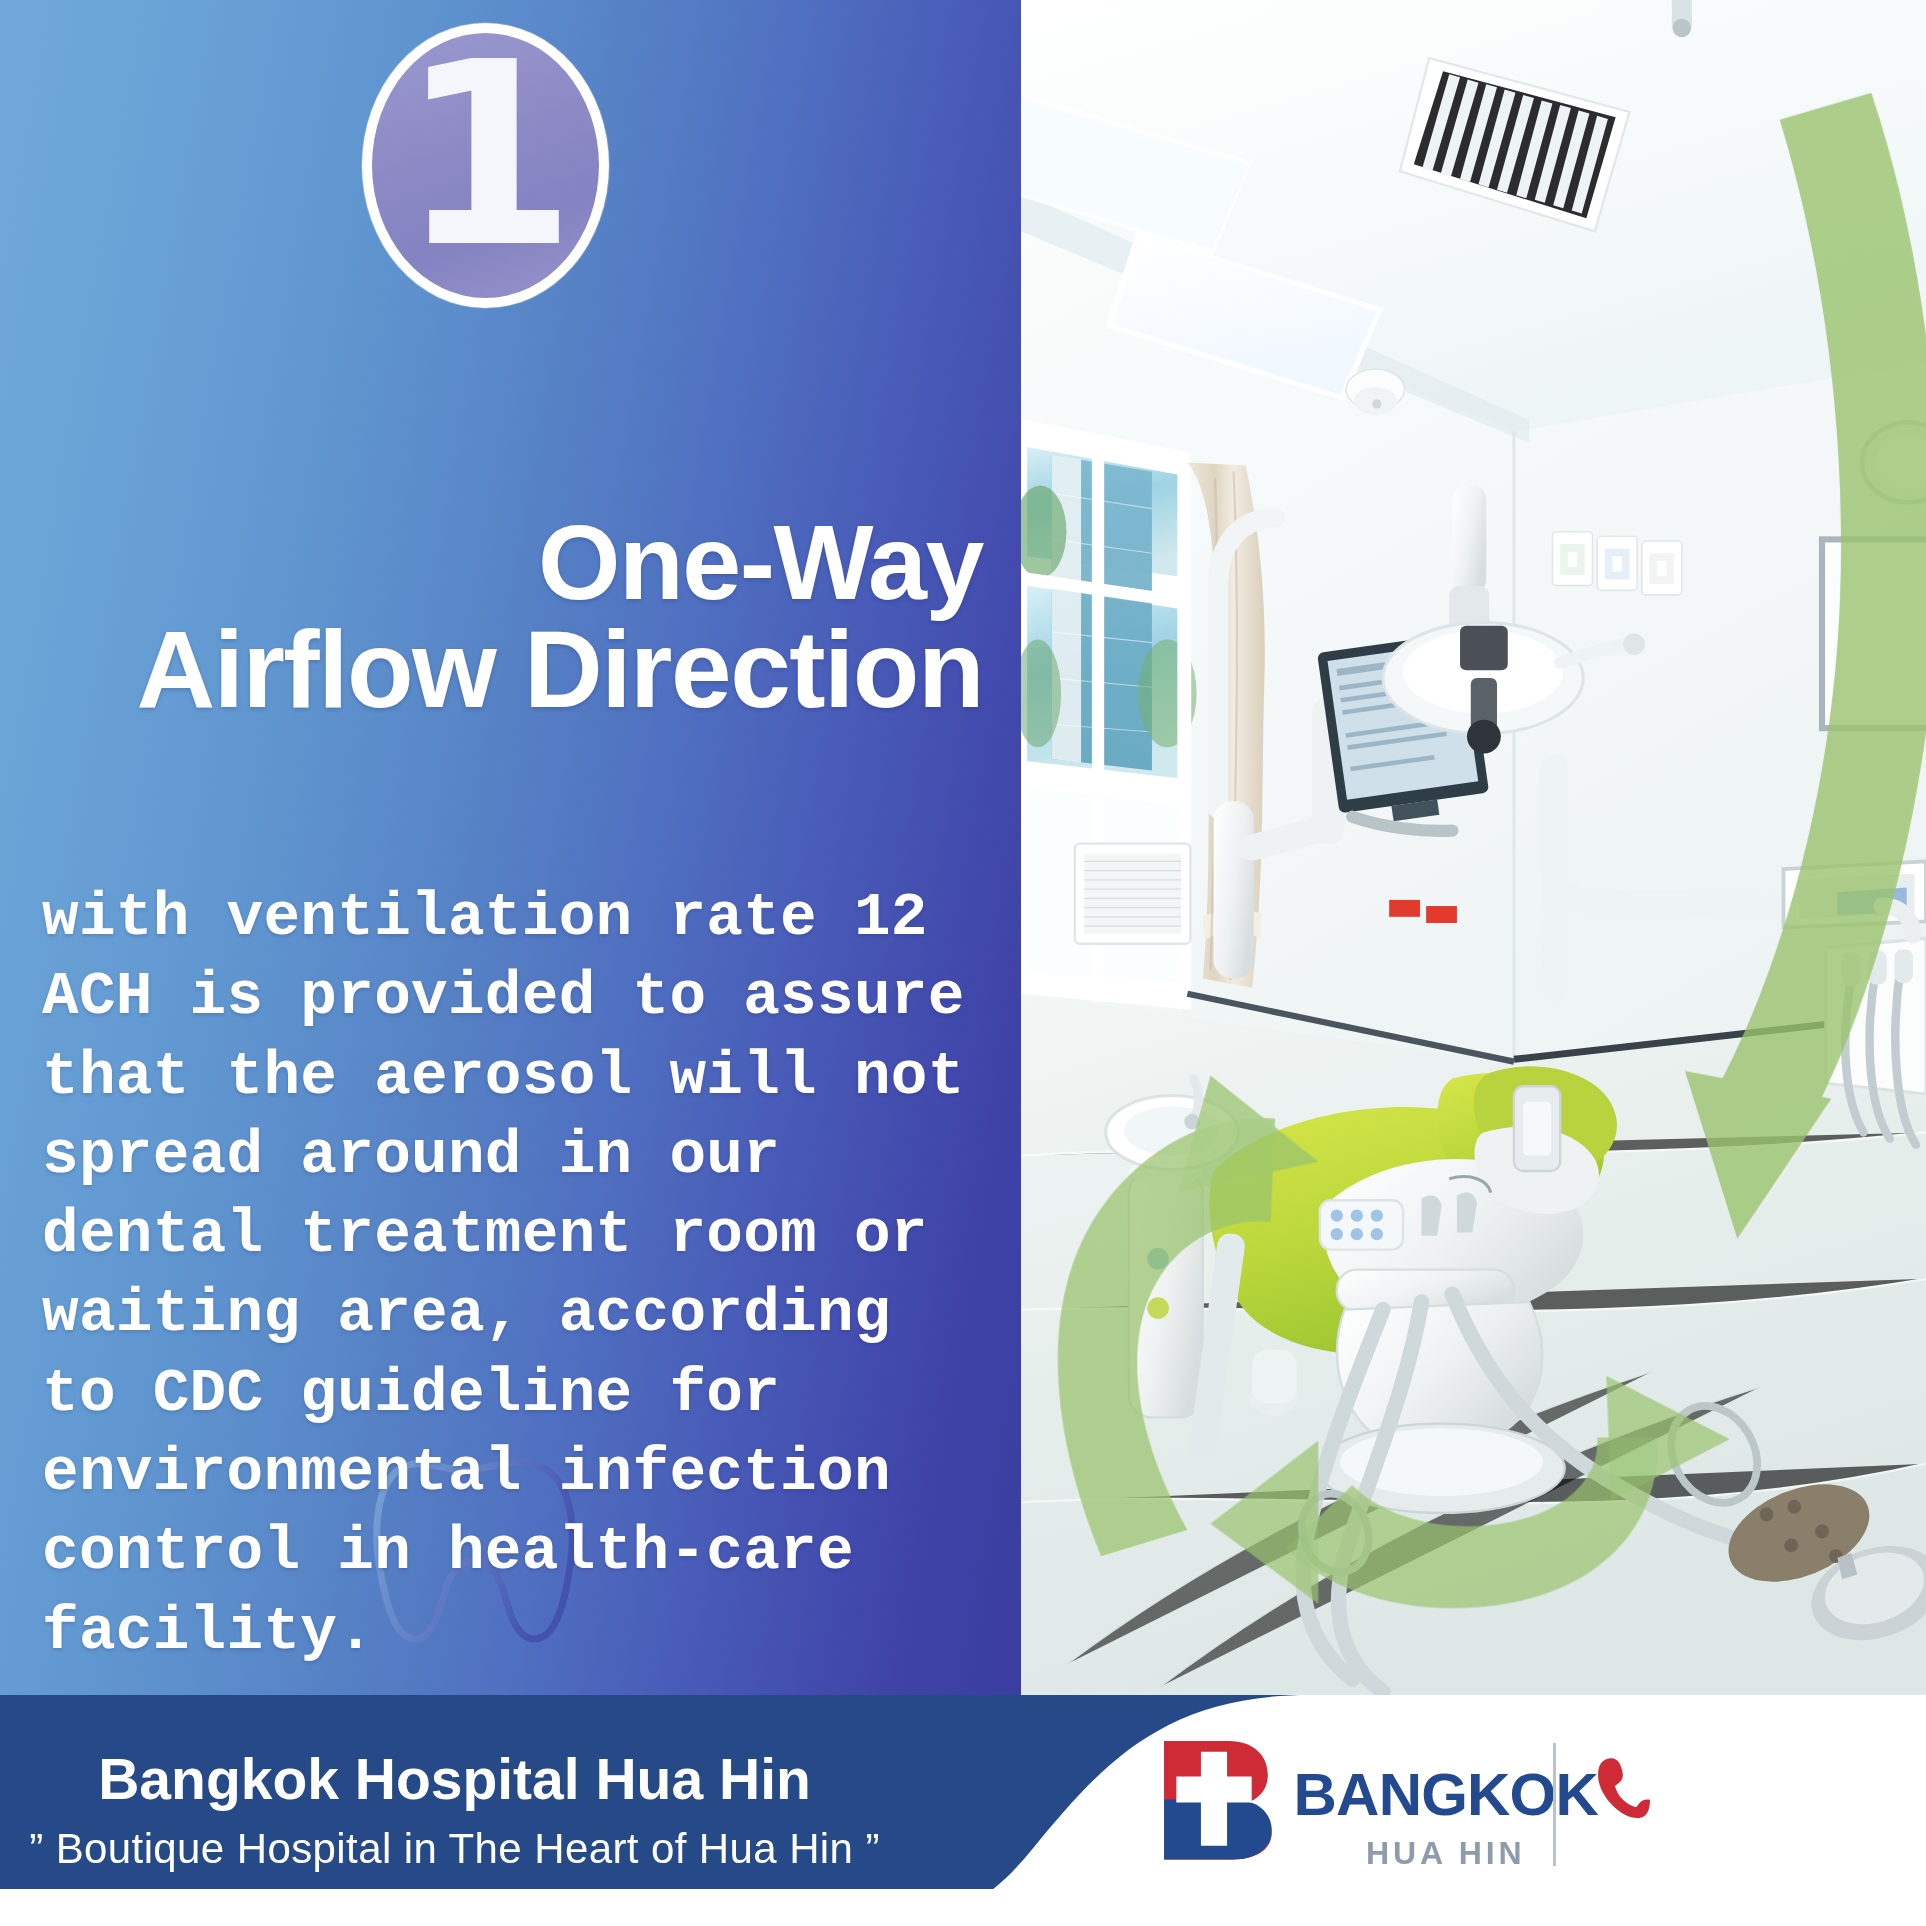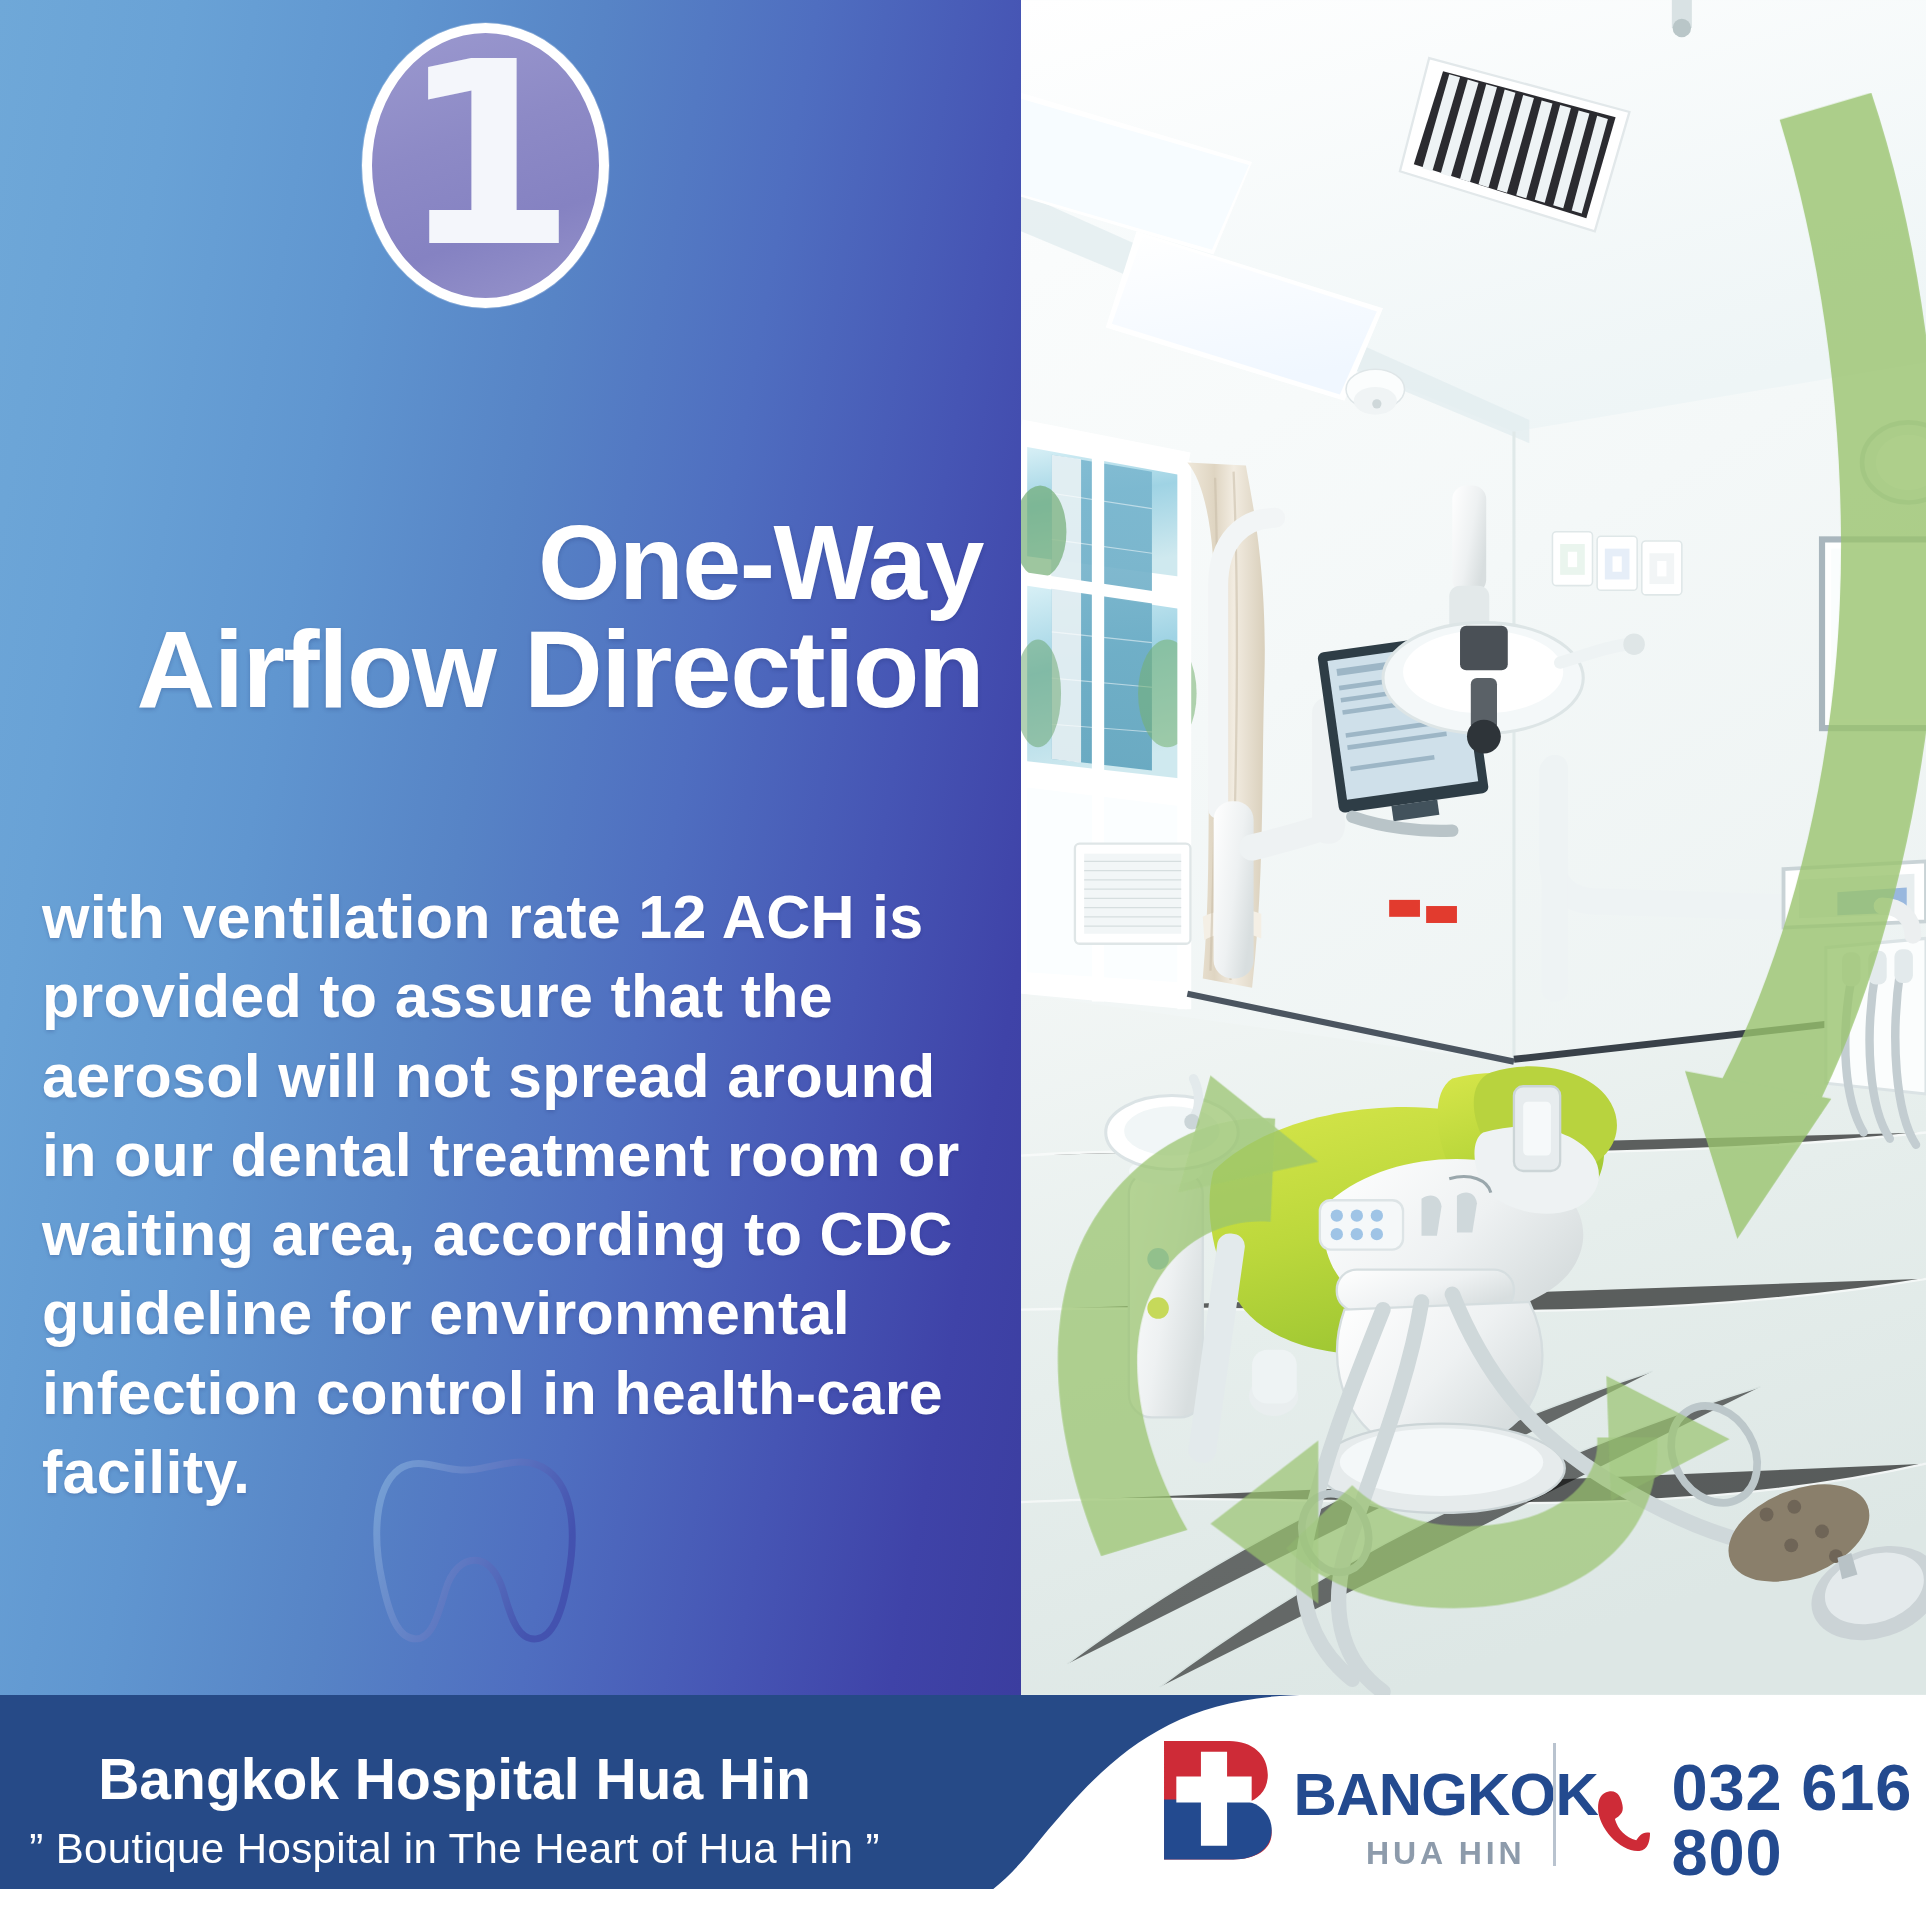--- a/index.html
+++ b/index.html
@@ -54,21 +54,21 @@
     font-weight:700;font-size:106px;line-height:1.0;
     letter-spacing:-1.5px;
     text-shadow:0 1.5px 4.6px rgba(20,30,90,.22);
   }
   .title .l2{display:block;font-size:109px;}
 
   
   .body-copy{
     position:absolute;left:42px;top:878px;width:932px;
     color:#ffffff;
-    font-family:Liberation Sans, sans-serif;
+    font-family:Liberation Mono, monospace;
     font-weight:700;font-size:61px;line-height:1.30;
     letter-spacing:0.3px;
     text-shadow:0 1.5px 3.9px rgba(20,30,90,.18);
   }
 
   
   .photo{
     position:absolute;left:1021px;top:0;width:905px;height:1695px;
     overflow:hidden;background:#eef4f7;
   }
@@ -580,18 +580,17 @@
       </div>
     </div>
 
     <div class="divider"></div>
 
     <div class="phone-wrap">
       <svg class="phone-icon" viewBox="0 0 72 84">
         <path d="M18,4 C30,2 34,12 36,22 C38,32 32,36 26,40 C30,54 40,64 54,68
                  C58,62 62,56 72,58 C72,68 70,80 58,82 C34,84 4,52 4,26 C4,14 8,6 18,4 Z" fill="#ce2b37"></path>
       </svg>
-      <div class="phone-num">032 616 800</div>
     </div>
   </div>
 
 </div>
 
 
 </body></html>

